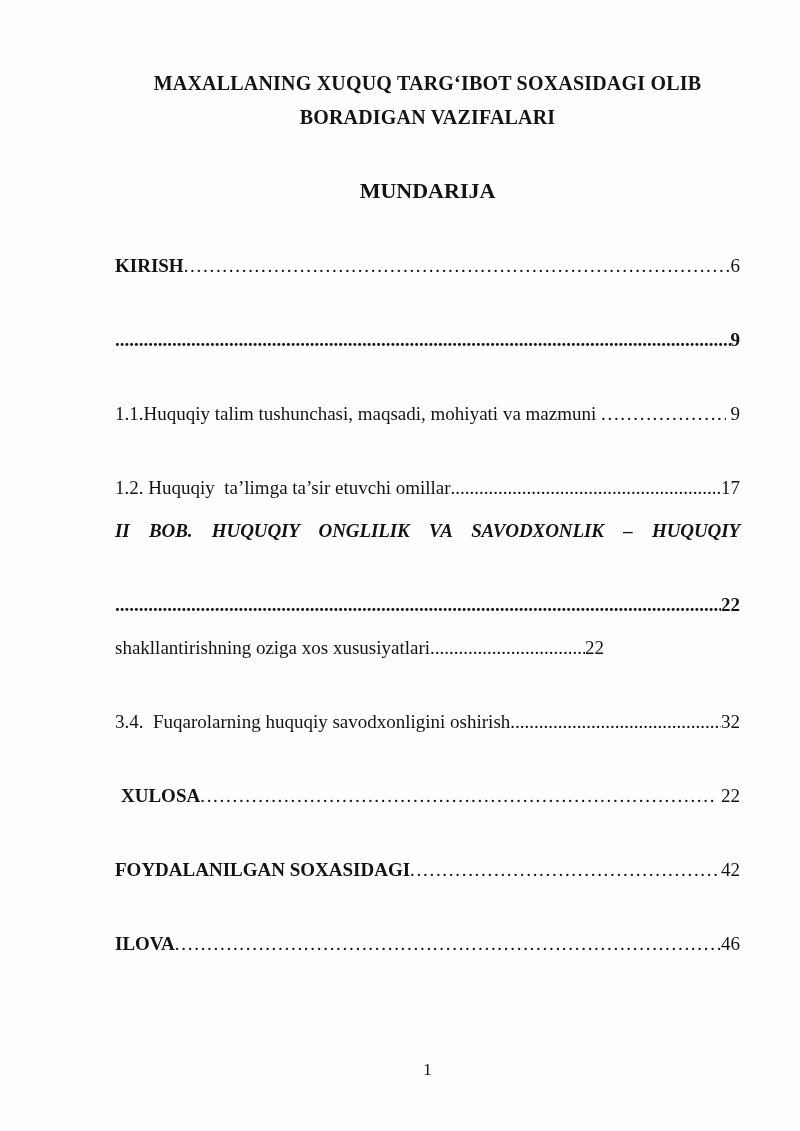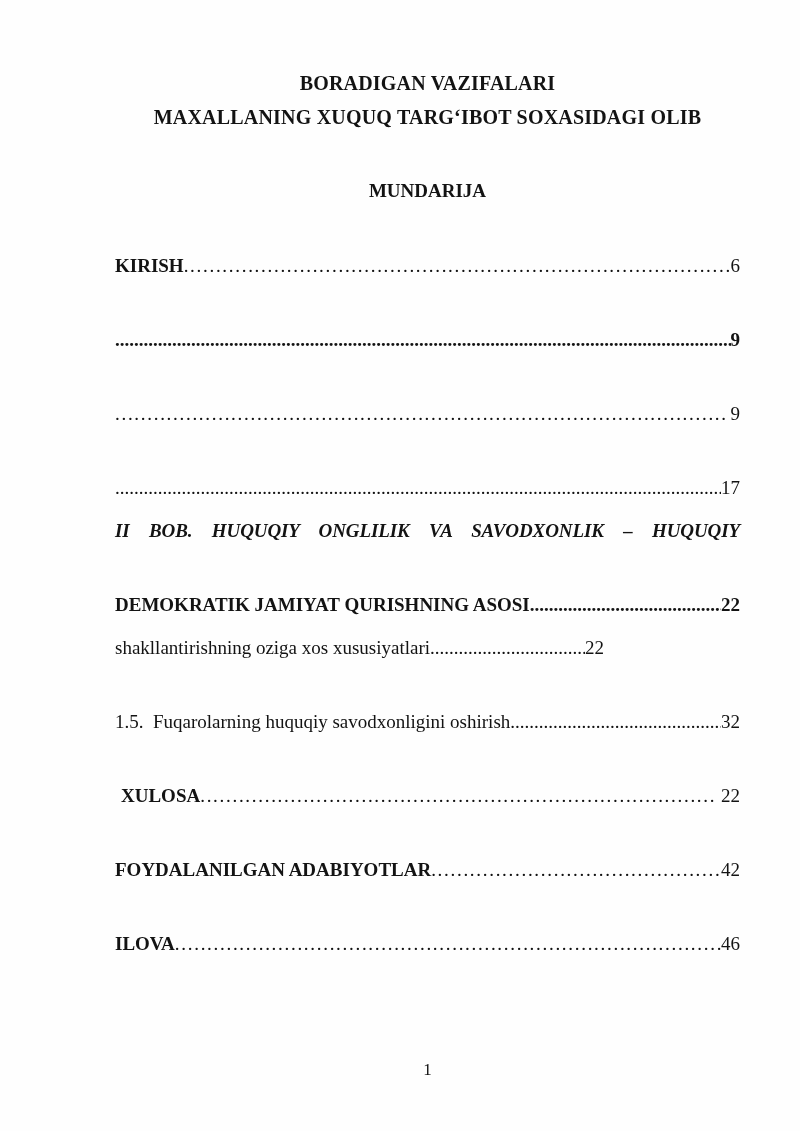--- a/index.html
+++ b/index.html
@@ -10,21 +10,21 @@
     background: #fefefe;
     box-sizing: border-box;
     padding: 66px 60px 0 115px;
     font-family: "Liberation Serif", "DejaVu Serif", serif;
     font-size: 19px;
     color: #131313;
     overflow: hidden;
   }
   .title { margin: 0; text-align: center; font-size: 20px; font-weight: bold; line-height: 34px; letter-spacing: 0.2px; }
   .tline { display: block; }
-  .toc-heading { margin: 40px 0 11px 0; text-align: center; font-size: 19px; font-weight: bold; line-height: 34px; }
+  .toc-heading { margin: 40px 0 11px 0; text-align: center; font-size: 22px; font-weight: bold; line-height: 34px; }
   .toc { }
   .toc-entry { line-height: 33px; margin: 0 0 10px 0; }
   .toc-entry.tight { margin-bottom: 0; }
   .row { display: flex; margin-top: 41px; }
   .label { flex: none; white-space: pre; }
   .leader { flex: 1 1 0; min-width: 0; overflow: hidden; white-space: nowrap; }
   .leader.sparse { letter-spacing: 1.7px; }
   .leader-fixed {
     display: inline-block; width: 155px; overflow: hidden;
     white-space: nowrap; vertical-align: top;
@@ -41,76 +41,77 @@
     position: absolute; left: 115px; right: 60px; top: 1060px;
     text-align: center; font-size: 17px; line-height: 20px;
   }
 </style>
 </head>
 <body>
 
 <div class="page">
 
   <h1 class="title">
+    <span class="tline">MAXALLANING XUQUQ TARG‘IBOT SOXASIDAGI OLIB</span>
     <span class="tline">BORADIGAN VAZIFALARI</span>
-    <span class="tline">MAXALLANING XUQUQ TARG‘IBOT SOXASIDAGI OLIB</span>
   </h1>
 
   <h2 class="toc-heading">MUNDARIJA</h2>
 
   <div class="toc">
 
     <div class="toc-entry row">
       <span class="label b">KIRISH</span>
       <span class="leader sparse">............................................................................................................................................................................................................................</span>
       <span class="pagenum">6</span>
     </div>
 
     <div class="toc-entry row">
       <span class="leader b">............................................................................................................................................................................................................................</span>
       <span class="pagenum b">9</span>
     </div>
 
     <div class="toc-entry row">
+      <span class="label">1.1.Huquqiy talim tushunchasi, maqsadi, mohiyati va mazmuni </span>
       <span class="leader sparse">............................................................................................................................................................................................................................</span>
       <span class="pagenum pad">9</span>
     </div>
 
     <div class="toc-entry row">
+      <span class="label">1.2. Huquqiy  ta’limga ta’sir etuvchi omillar</span>
       <span class="leader">............................................................................................................................................................................................................................</span>
       <span class="pagenum">17</span>
     </div>
 
     <div class="toc-entry">
       <div class="jline b">II BOB. HUQUQIY ONGLILIK VA SAVODXONLIK – HUQUQIY</div>
       <div class="row">
-        <span class="label b">DEMOKRATIK JAMIYAT QURISHNING ASOSI</span>
         <span class="leader b">............................................................................................................................................................................................................................</span>
         <span class="pagenum b">22</span>
       </div>
     </div>
 
     <div class="toc-entry">
       <div><span>shakllantirishning oziga xos xususiyatlari</span><span class="leader-fixed">............................................................................................................................................................................................................................</span><span>22</span></div>
     </div>
 
     <div class="toc-entry row">
-      <span class="label">1.5.  Fuqarolarning huquqiy savodxonligini oshirish</span>
+      <span class="label">3.4.  Fuqarolarning huquqiy savodxonligini oshirish</span>
       <span class="leader">............................................................................................................................................................................................................................</span>
       <span class="pagenum">32</span>
     </div>
 
     <div class="toc-entry row indent">
       <span class="label b">XULOSA</span>
       <span class="leader sparse">............................................................................................................................................................................................................................</span>
       <span class="pagenum pad">22</span>
     </div>
 
     <div class="toc-entry row tight">
-      <span class="label b">FOYDALANILGAN ADABIYOTLAR</span>
+      <span class="label b">FOYDALANILGAN SOXASIDAGI</span>
       <span class="leader sparse">............................................................................................................................................................................................................................</span>
       <span class="pagenum">42</span>
     </div>
 
     <div class="toc-entry row">
       <span class="label b">ILOVA</span>
       <span class="leader sparse">............................................................................................................................................................................................................................</span>
       <span class="pagenum">46</span>
     </div>
 

